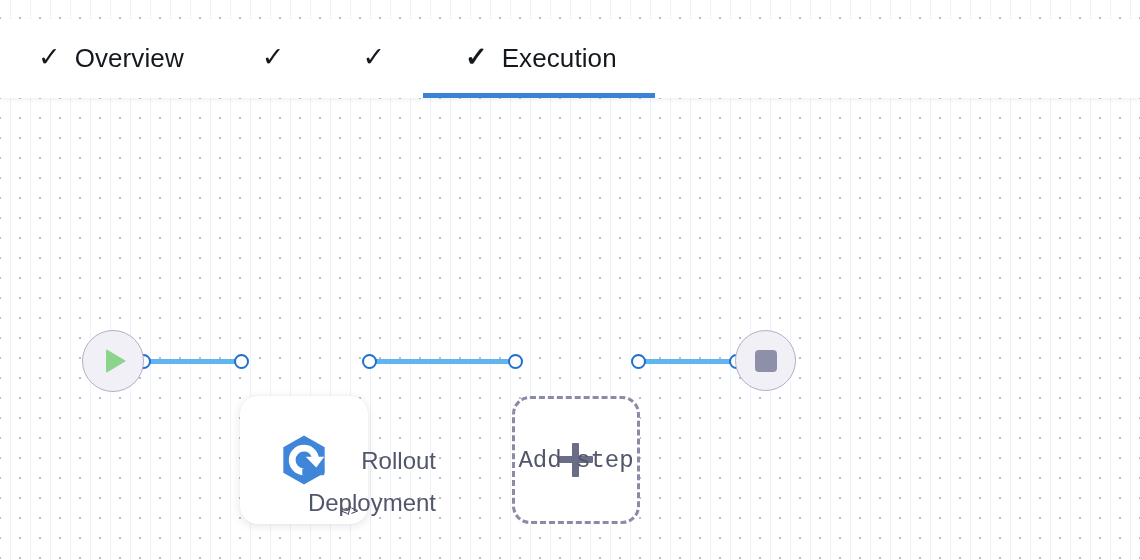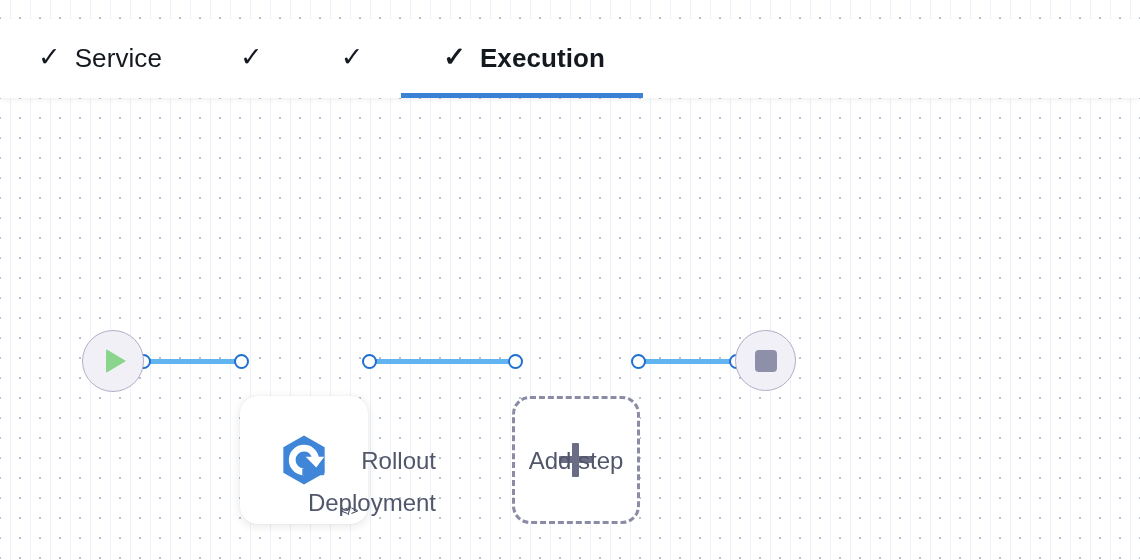--- a/index.html
+++ b/index.html
@@ -67,21 +67,21 @@
     font-weight: 400;
     display: inline-block;
     transform: translateY(-1px);
   }
   .tab .tlabel {
     font-size: 26px;
     color: #14181f;
     letter-spacing: 0.1px;
     white-space: nowrap;
   }
-  .tab.active .tlabel { font-weight: bold; }
+  .tab.active .tlabel { font-weight: normal; }
   .tab.active .check { font-weight: bold; }
   .tab .underline {
     position: absolute;
     left: 0;
     right: 0;
     bottom: 0;
     height: 5px;
     background: #3b82d6;
     display: none;
   }
@@ -223,34 +223,34 @@
   .caption {
     position: absolute;
     text-align: center;
     color: #51566b;
     font-size: 24px;
     line-height: 42px;
     white-space: pre-line;
     user-select: none;
   }
   .cap-rollout { left: 196px; top: 342px; width: 240px; text-align: right; }
-  .cap-addstep { left: 476px; top: 342px; width: 200px; }
+  .cap-addstep { left: 476px; top: 342px; width: 200px; font-family: Liberation Mono, monospace; }
 </style>
 </head>
 <body>
 
 <div class="app">
 
   <div class="canvas"></div>
 
   <div class="tabbar">
 
     <div class="tab tab-overview">
       <span class="check">✓</span>
-      <span class="tlabel">Service</span>
+      <span class="tlabel">Overview</span>
 
     </div>
 
     <div class="tab tab-service">
       <span class="check">✓</span>
 
     </div>
 
     <div class="tab tab-infrastructure">
       <span class="check">✓</span>

